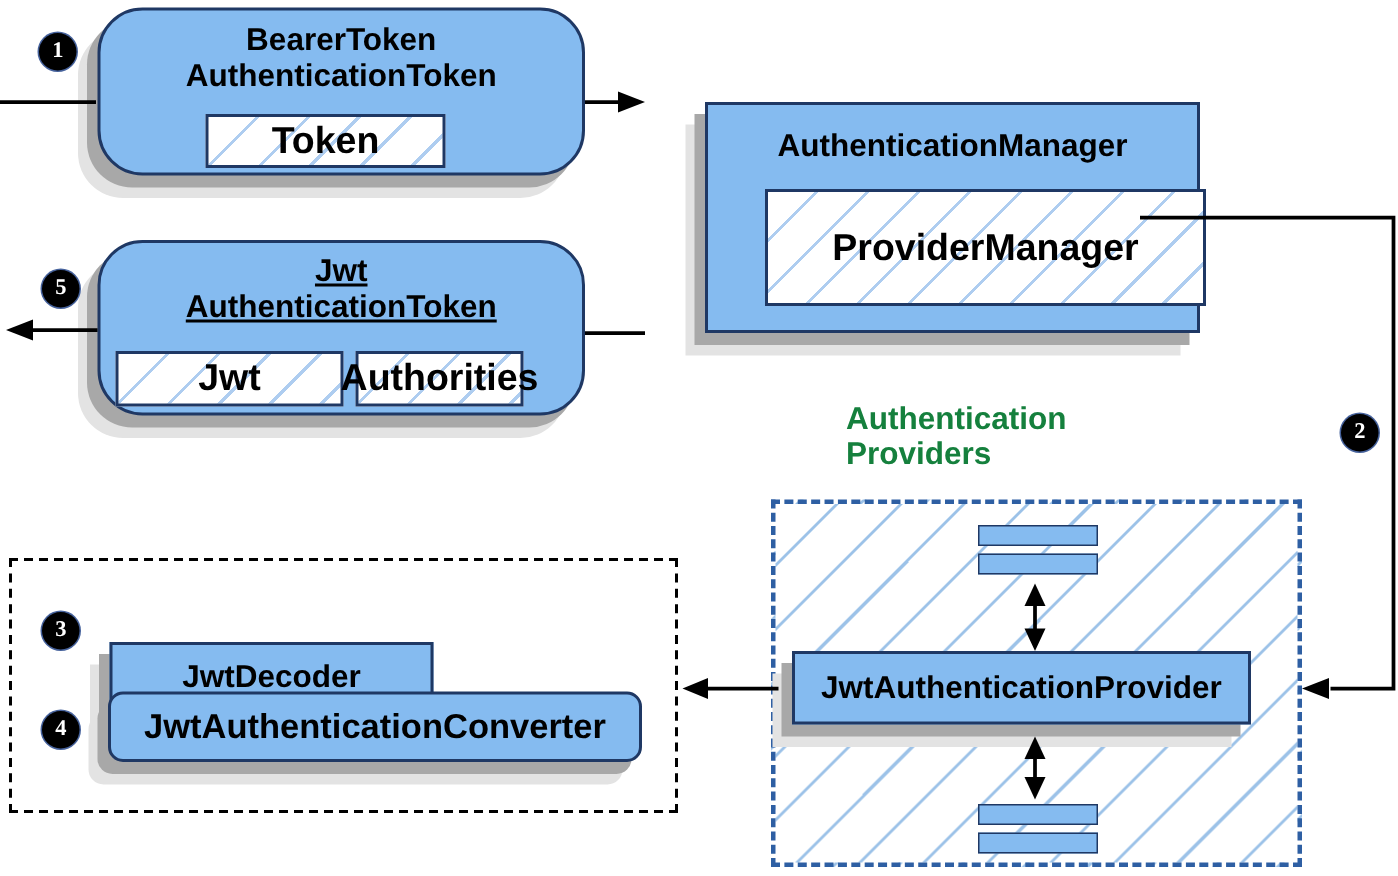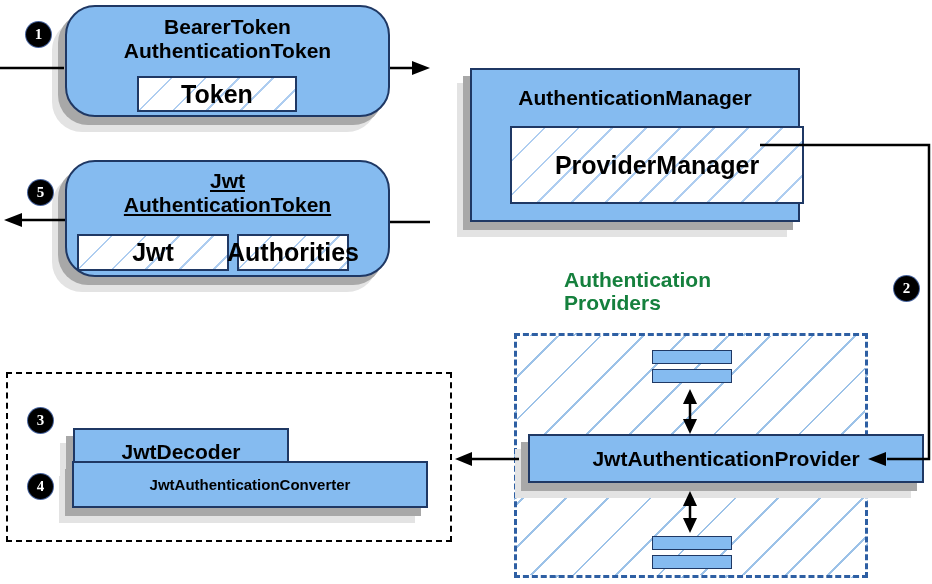--- a/index.html
+++ b/index.html
@@ -118,32 +118,32 @@
   </div>
 
   <div class="group-label" style="left:564px; top:268px; width:250px;">
     <div>Authentication</div>
     <div>Providers</div>
   </div>
 
   <div class="slot-rect" style="left:652px; top:350px;"></div>
   <div class="slot-rect" style="left:652px; top:369px;"></div>
 
-  <div class="node flex-center" style="left:528px; top:434px; width:396px; height:49px; font-size:21px;">
+  <div class="node flex-center" style="left:528px; top:434px; width:306px; height:49px; font-size:21px;">
     <span>JwtAuthenticationProvider</span>
   </div>
 
   <div class="slot-rect" style="left:652px; top:536px;"></div>
   <div class="slot-rect" style="left:652px; top:555px;"></div>
 
   <div class="node flex-center" style="left:73px; top:393px; width:216px; height:47px; font-size:21px;margin-top:35px;">
     <span>JwtDecoder</span>
   </div>
 
-  <div class="node flex-center" style="left:72px; top:461px; width:356px; height:47px; font-size:15px;">
+  <div class="node flex-center" style="left:72px; top:461px; width:356px; height:47px; font-size:23px;border-radius:10px;">
     <span>JwtAuthenticationConverter</span>
   </div>
 
   <svg class="connectors" width="932" height="584" viewBox="0 0 932 584">
     <g>
       <path d="M0,68 H64"></path>
     </g>
     <g>
       <path d="M390,68 H413"></path>
       <polygon points="430,68 412,61 412,75"></polygon>

